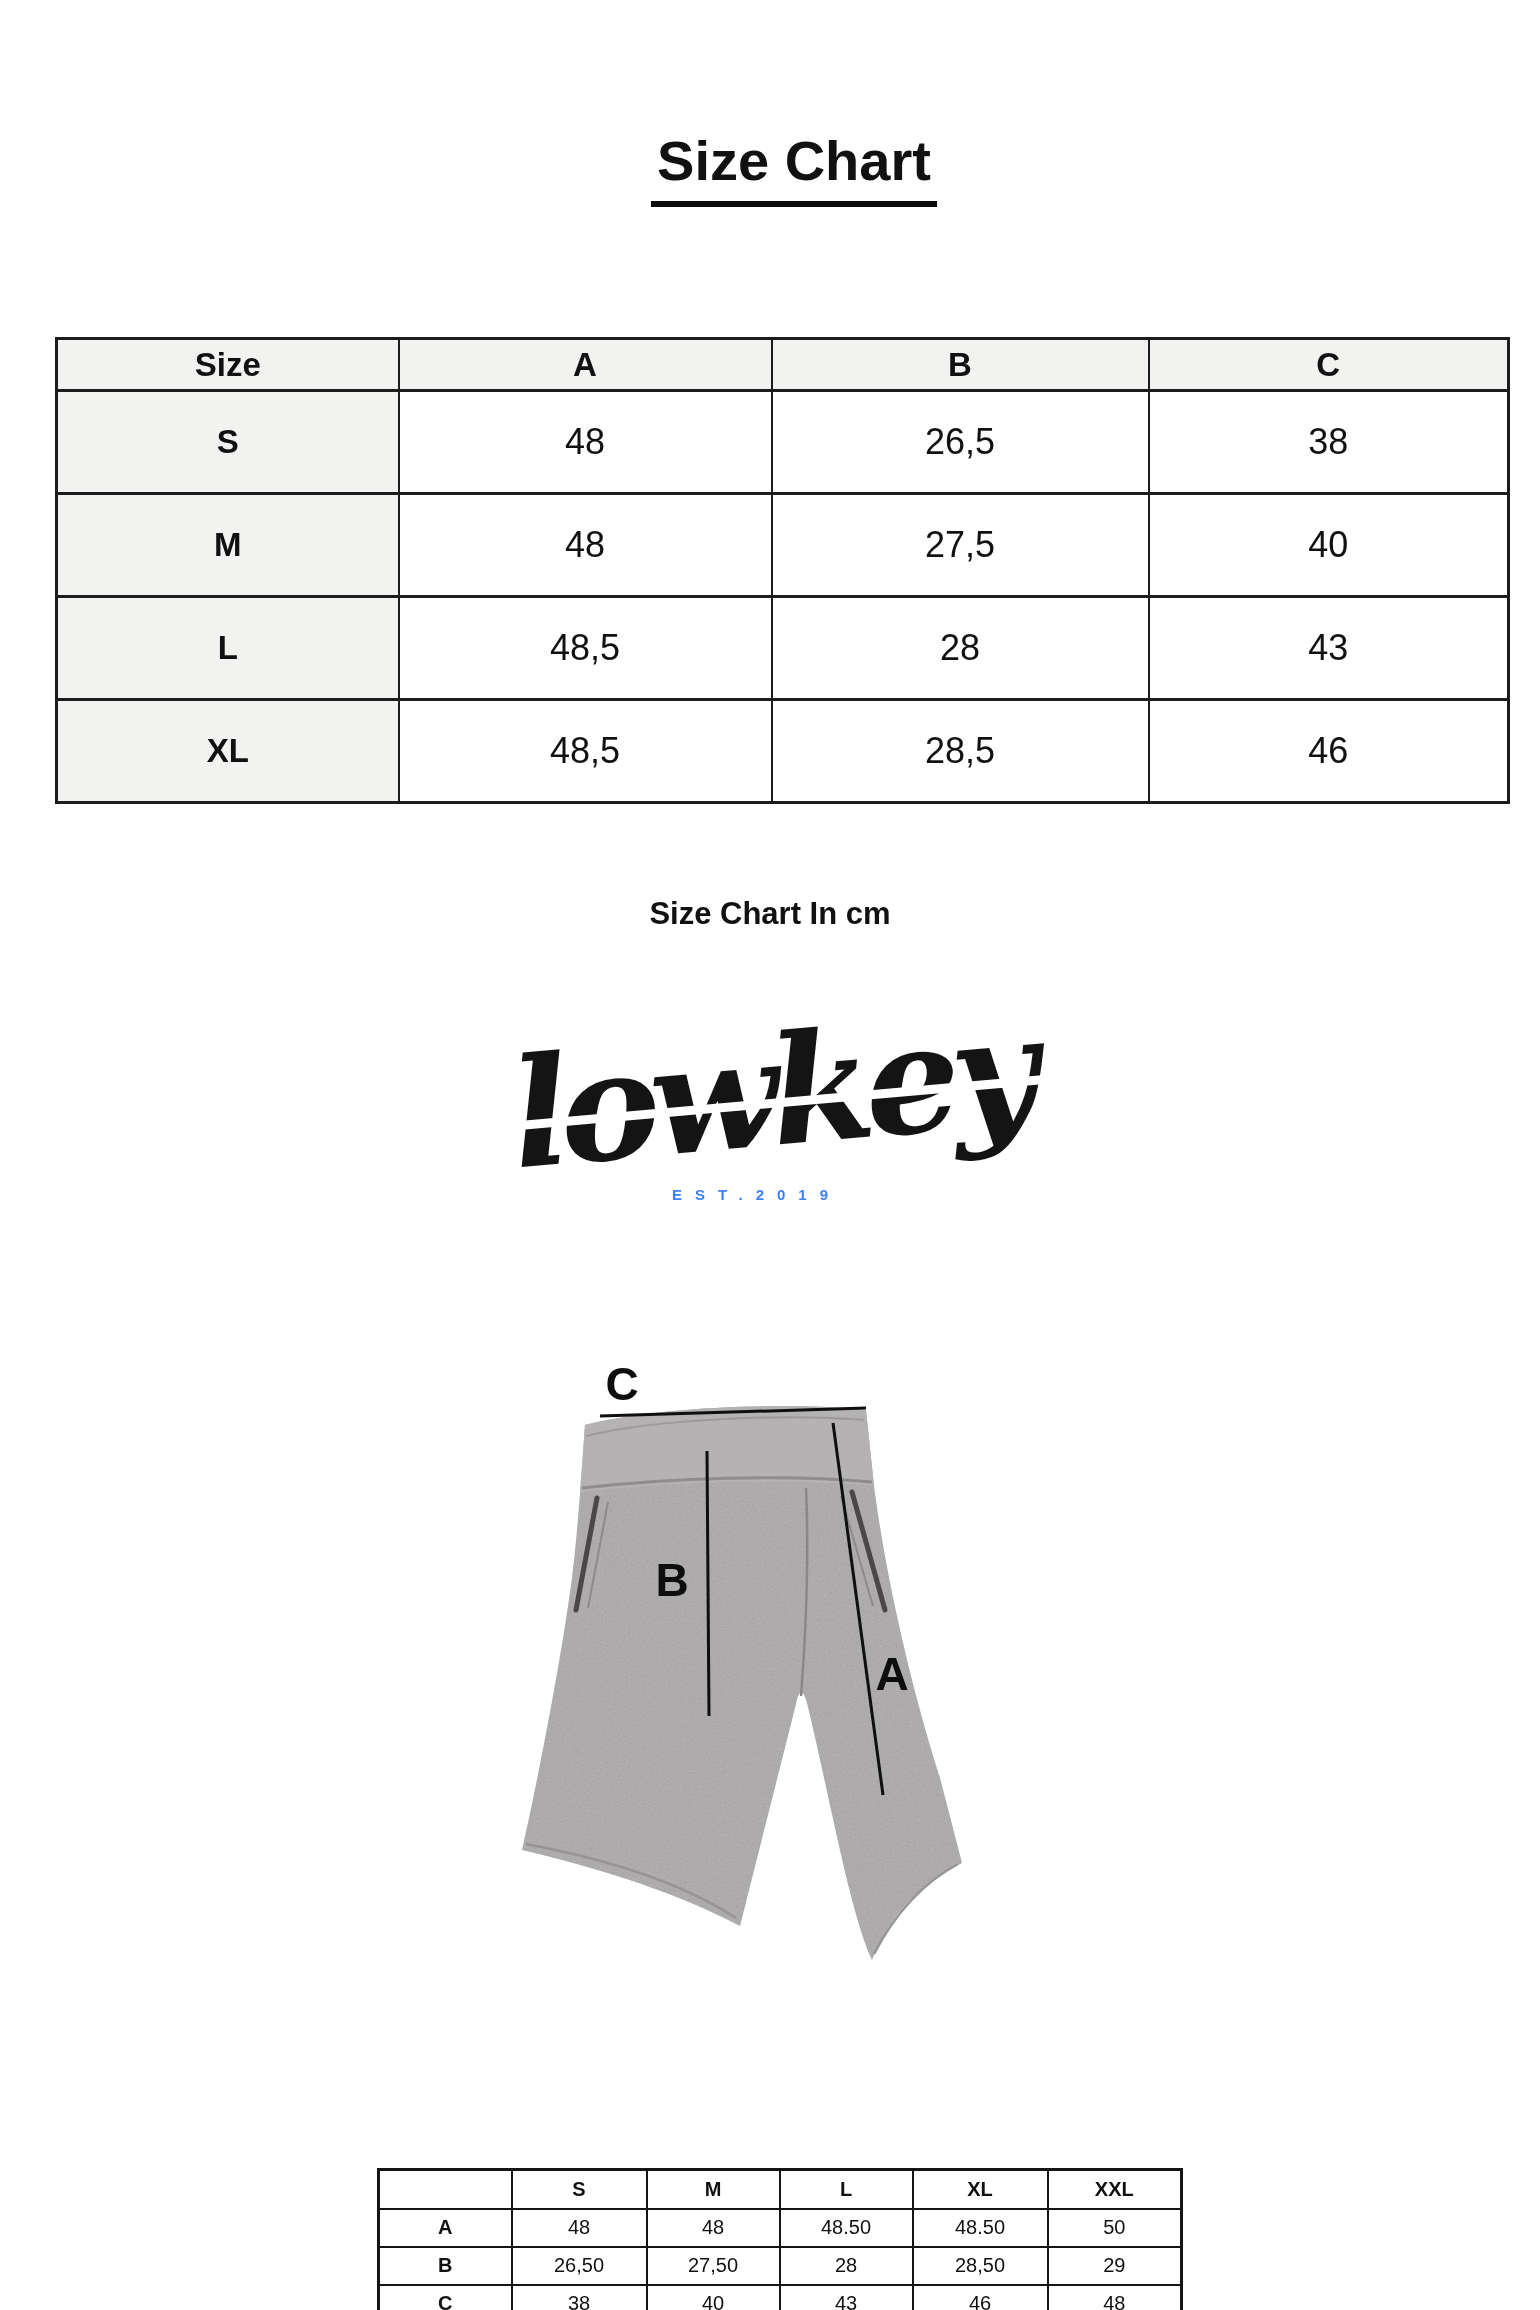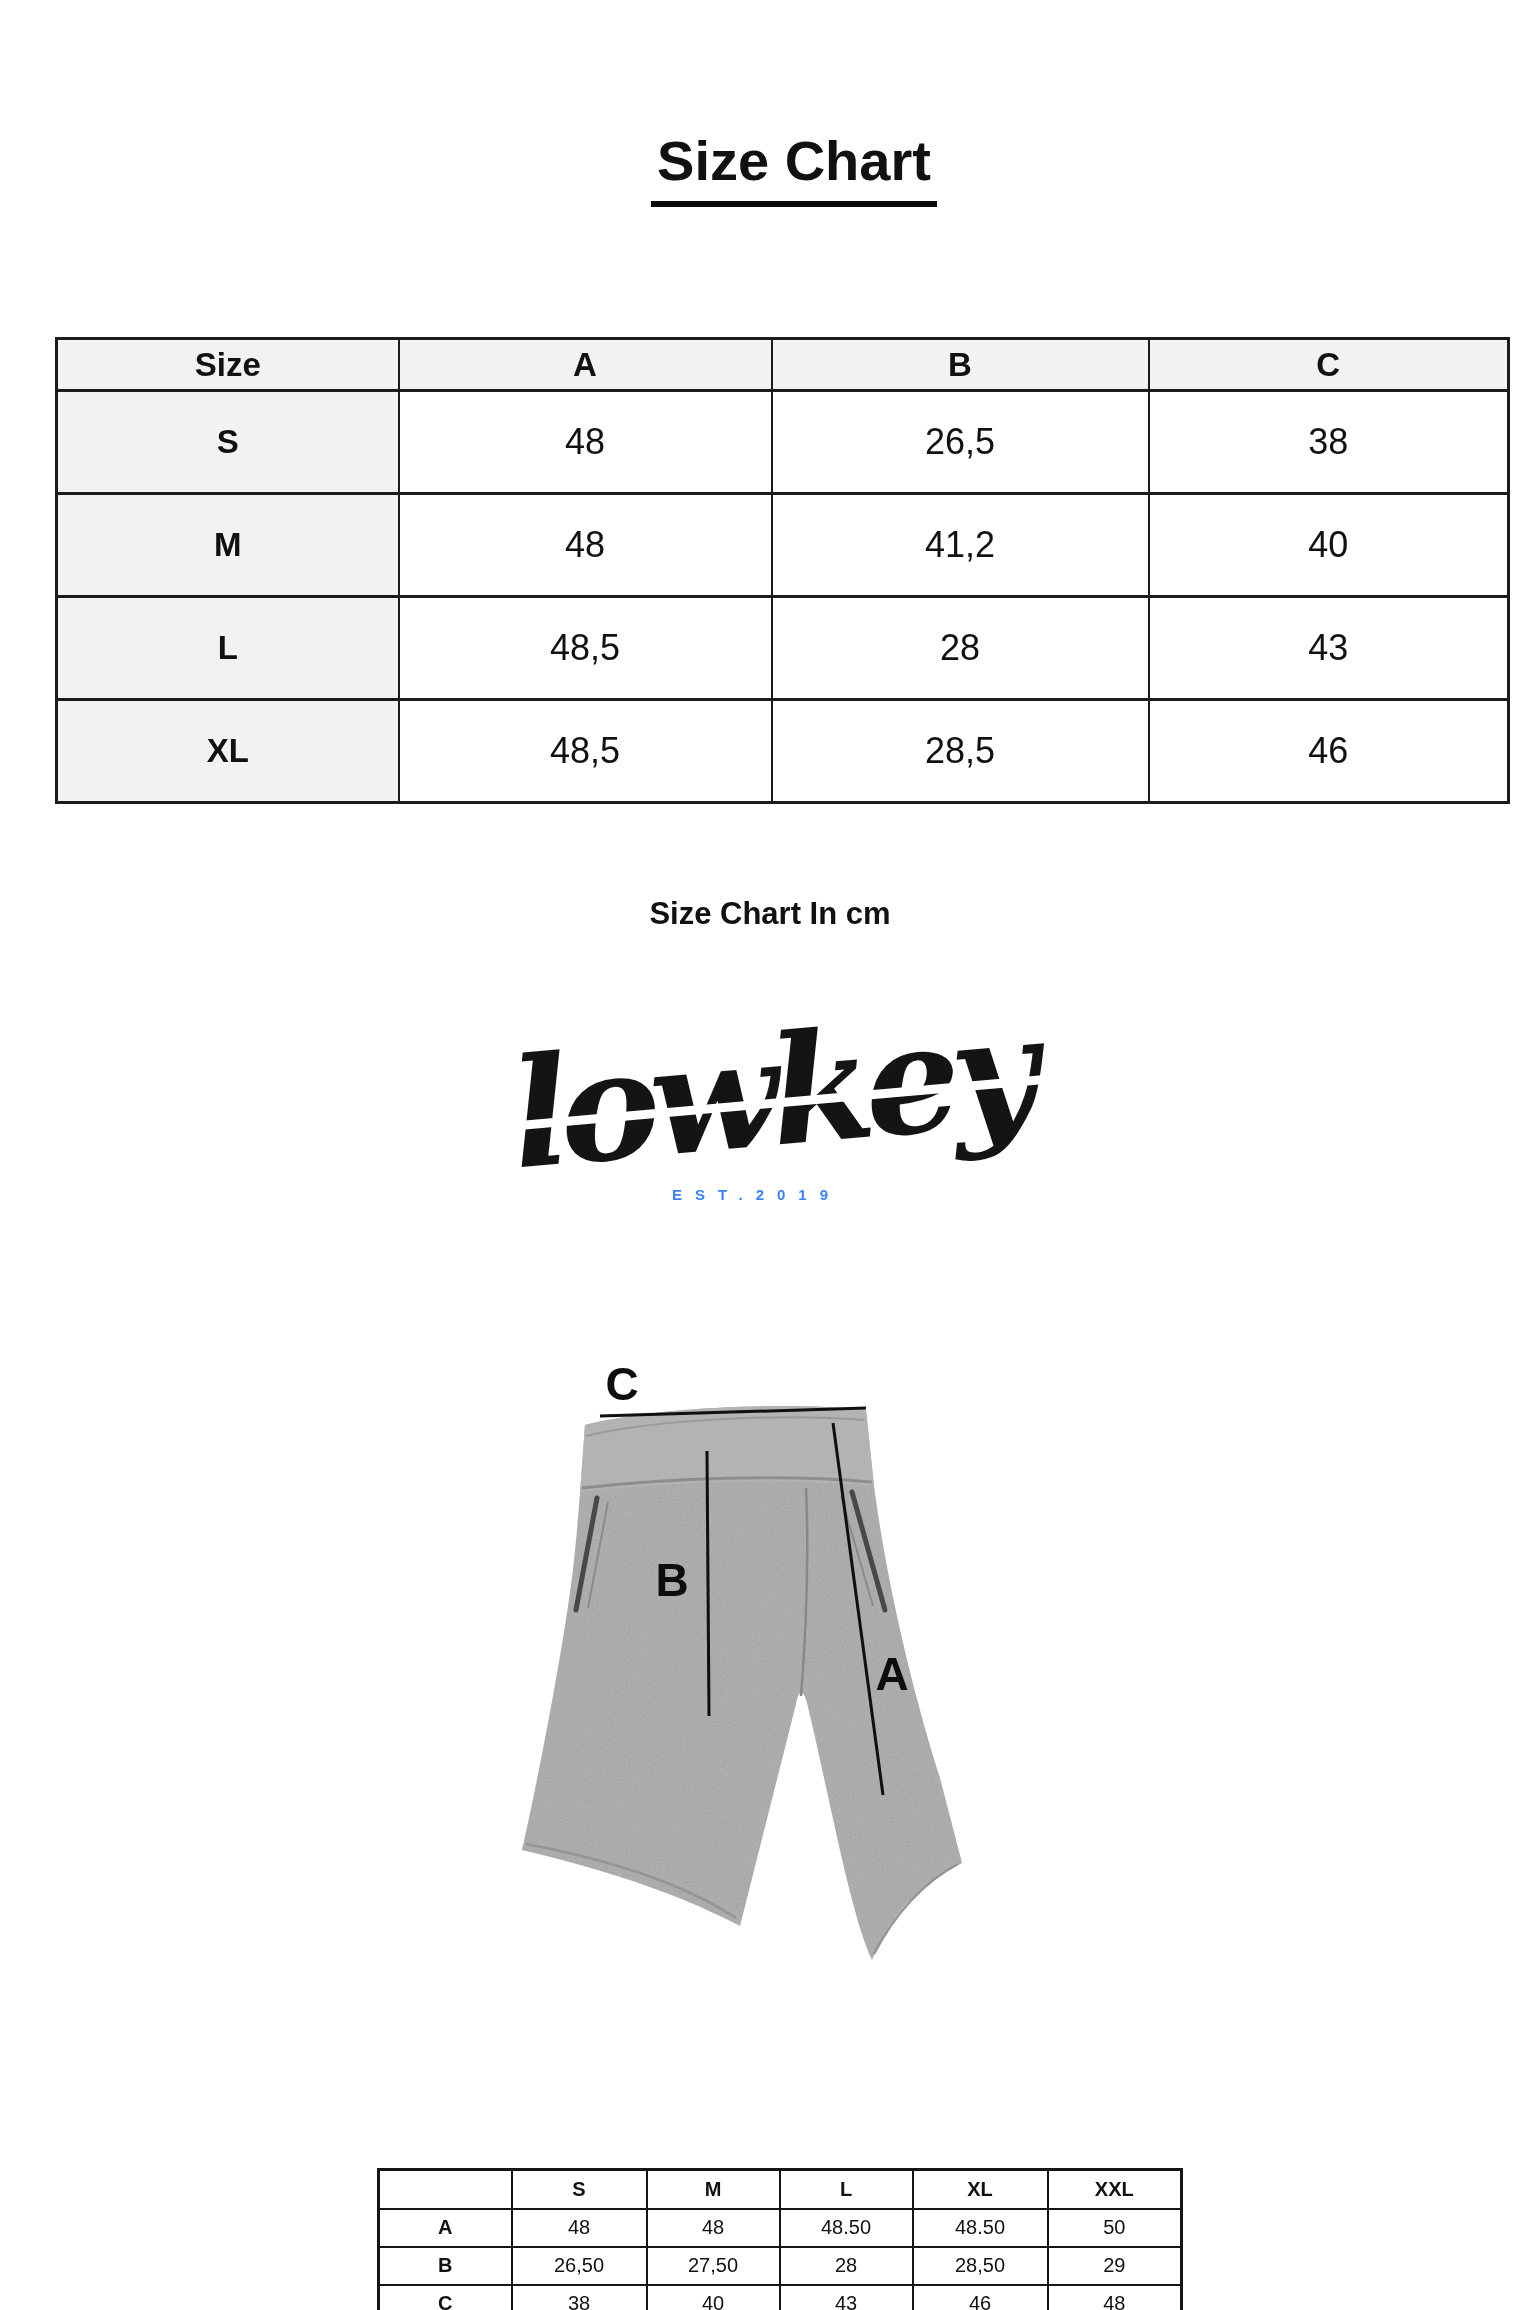--- a/index.html
+++ b/index.html
@@ -85,21 +85,21 @@
   <tbody>
     <tr>
       <th>S</th>
       <td>48</td>
       <td>26,5</td>
       <td>38</td>
     </tr>
     <tr>
       <th>M</th>
       <td>48</td>
-      <td>41,2</td>
+      <td>27,5</td>
       <td>40</td>
     </tr>
     <tr>
       <th>L</th>
       <td>48,5</td>
       <td>28</td>
       <td>43</td>
     </tr>
     <tr>
       <th>XL</th>

